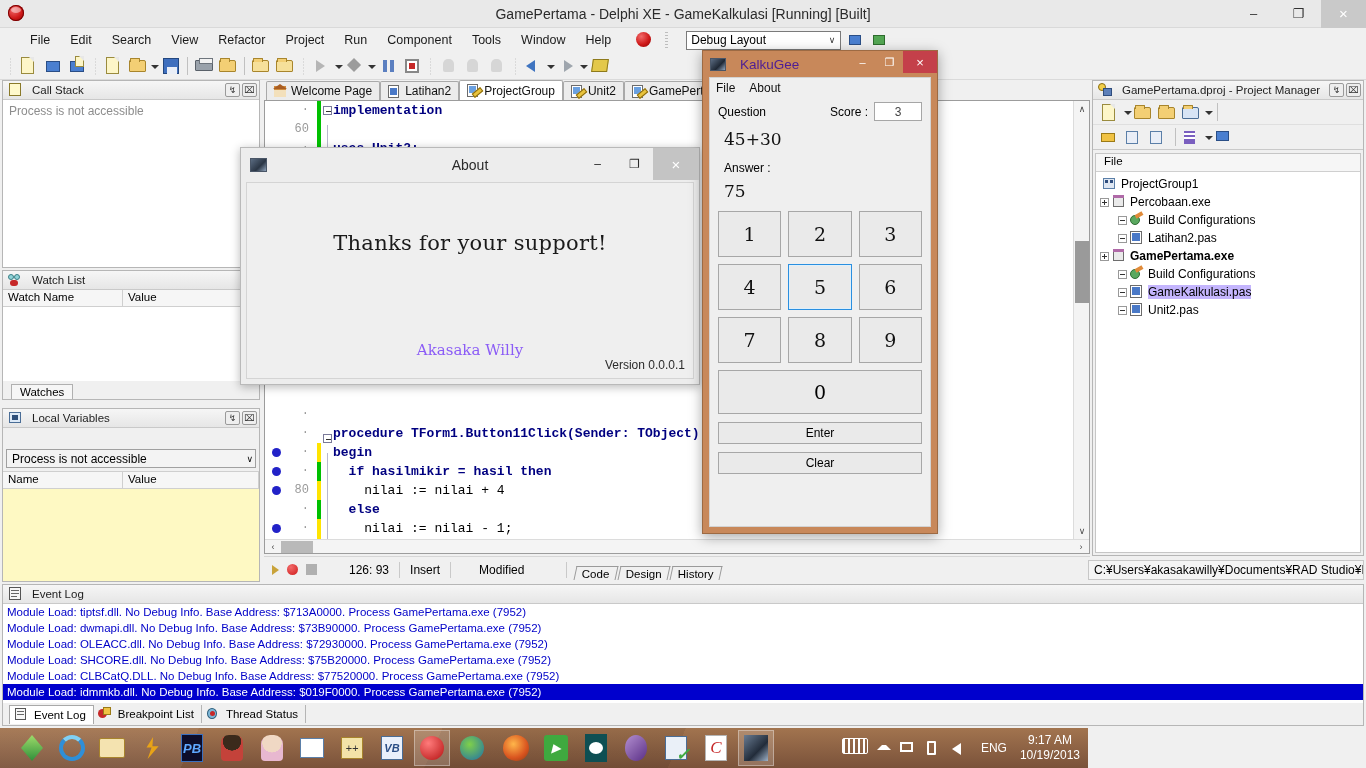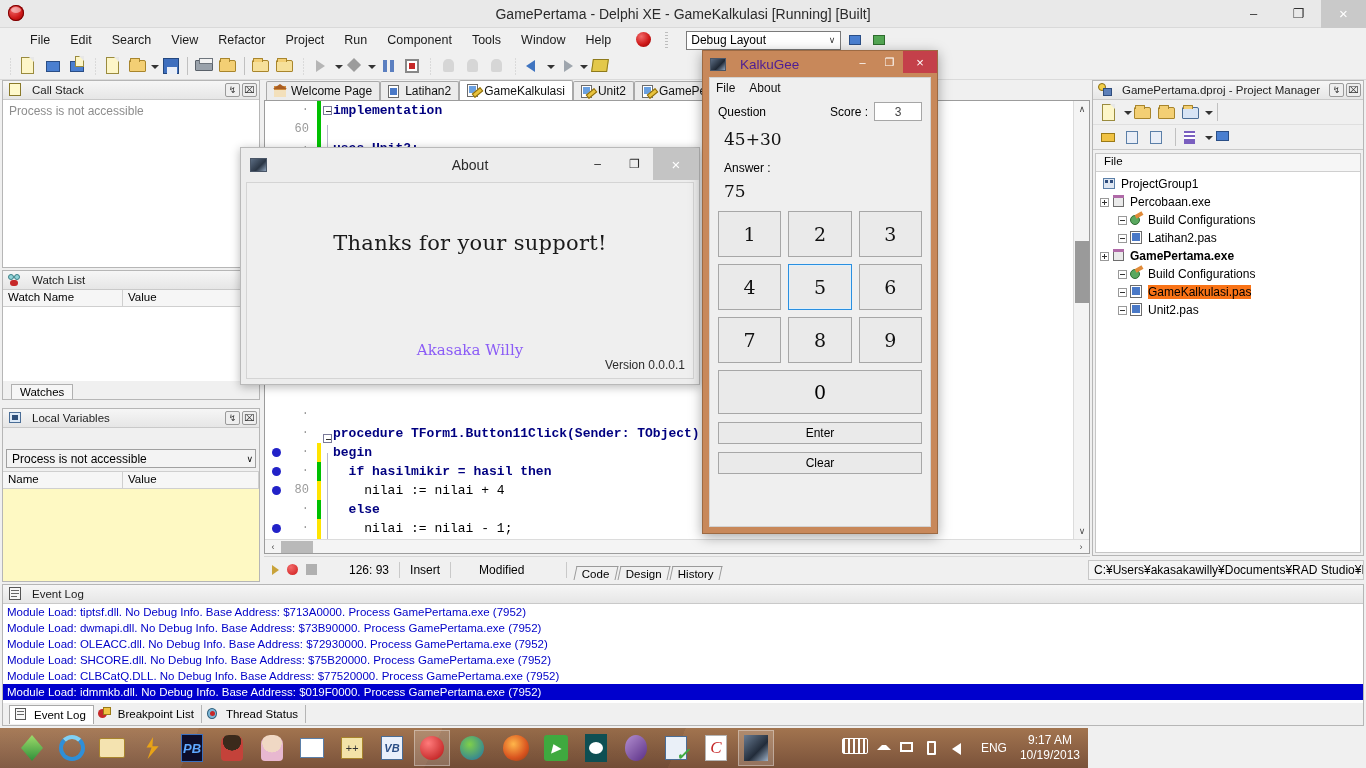--- a/index.html
+++ b/index.html
@@ -188,21 +188,21 @@
   .pm-ico{ width:21px;height:21px;position:relative;margin-right:3px;}
   .pm-filehdr{ height:18px; background:#f6f6f6; border-bottom:1px solid #cfcfcf; font-size:11.5px; padding:1px 0 0 8px;}
   .tree{ padding:3px 0 0 4px; font-size:12px;}
   .trow{ display:flex; align-items:center; height:18px; }
   .tplus{ width:9px;height:9px; border:1px solid #999; background:#fff; position:relative; margin-right:2px; flex:0 0 auto;}
   .tplus:before{content:"";position:absolute;left:1px;top:3px;width:5px;height:1px;background:#333;}
   .tplus.col:after{content:"";position:absolute;left:3px;top:1px;width:1px;height:5px;background:#333;}
   .ticon{ width:15px;height:14px;position:relative;margin-right:4px;flex:0 0 auto;}
   .tlabel{ white-space:nowrap;}
   .tlabel.bold{ font-weight:bold;}
-  .tlabel.sel{ background:#f97316;}
+  .tlabel.sel{ background:#c4b5fd;}
 
   
   .eventlog{ left:2px; top:584px; width:1362px; height:142px;}
   .ev-rows{ position:absolute; left:0; right:0; top:19px; bottom:22px; background:#fff; overflow:hidden;}
   .ev-row{ height:16px; line-height:16px; font-size:11.5px; color:#0000c8; padding-left:4px; white-space:nowrap;}
   .ev-row.sel{ background:#0000cd; color:#fff;}
   .ev-tabs{ position:absolute; left:0; right:0; bottom:0; height:22px; background:#f0f0f0; display:flex; align-items:center; padding-left:6px;}
   .ev-tab{ display:flex; align-items:center; gap:3px; font-size:11.5px; padding:2px 7px 2px 4px; border-right:1px solid #b5b5b5;}
   .ev-tab.active{ background:#fff; border:1px solid #a9a9a9; border-bottom:none;}
 
@@ -470,21 +470,21 @@
       <div class="ed-tab">
         <span class="tico">
             <i class="tico-pas"></i>
           </span>
         <span>Latihan2</span>
       </div>
       <div class="ed-tab active">
         <span class="tico">
             <i class="tico-pen"></i>
           </span>
-        <span>GameKalkulasi</span>
+        <span>ProjectGroup</span>
       </div>
       <div class="ed-tab">
         <span class="tico">
             <i class="tico-pen"></i>
           </span>
         <span>Unit2</span>
       </div>
       <div class="ed-tab">
         <span class="tico">
             <i class="tico-pen"></i>

